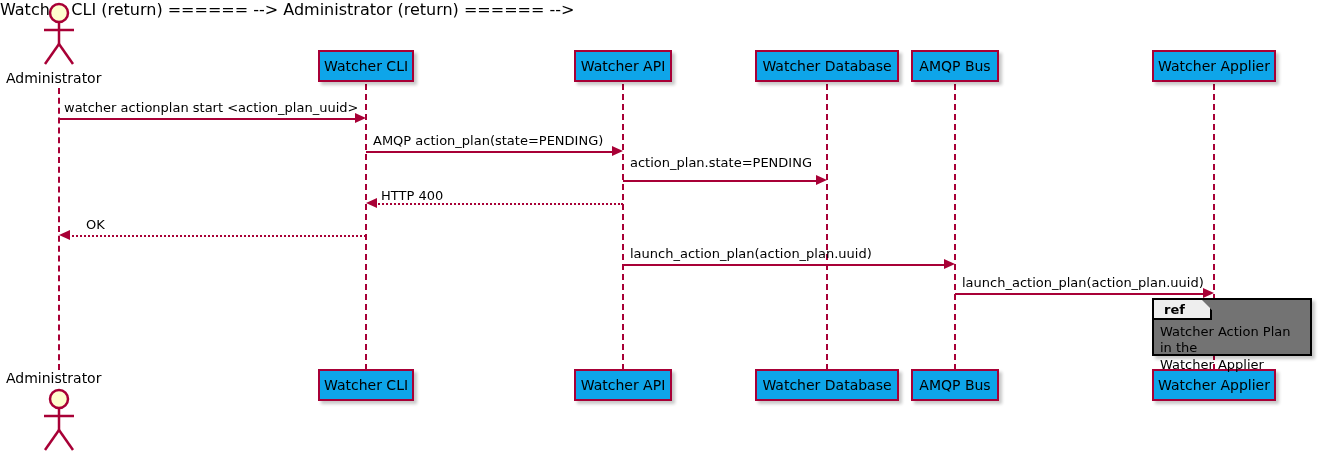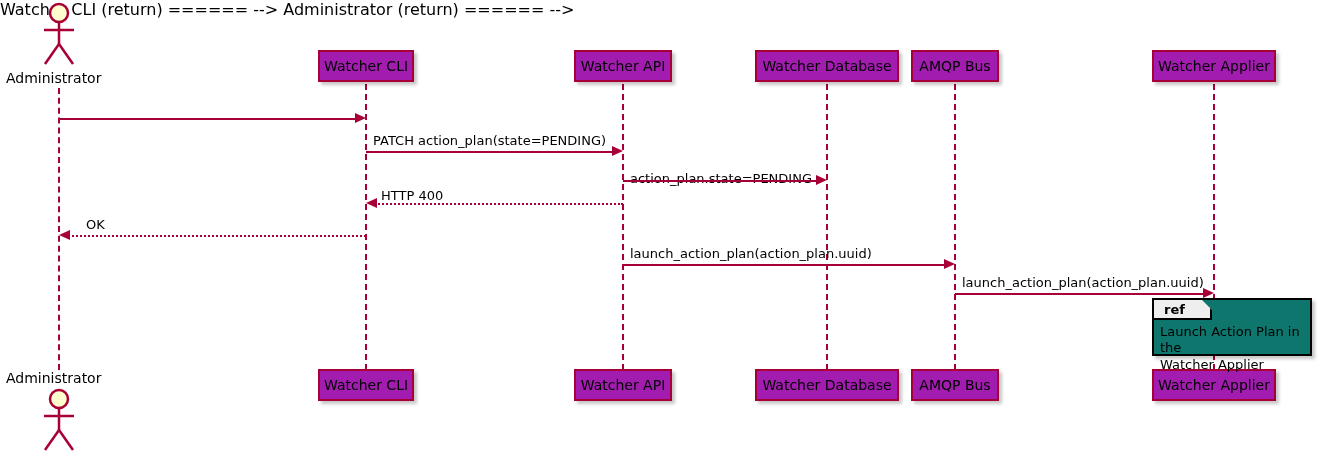--- a/index.html
+++ b/index.html
@@ -20,21 +20,21 @@
   
   .lifeline {
     position: absolute;
     width: 0;
     border-left: 2px dashed #A80036;
   }
   
   .participant {
     position: absolute;
     box-sizing: border-box;
-    background: #a21caf;
+    background: #0ea5e9;
     border: 2px solid #A80036;
     color: #000000;
     font-size: 14px;
     line-height: 1;
     display: flex;
     align-items: center;
     justify-content: center;
     white-space: nowrap;
     box-shadow: 3px 3px 3px rgba(0,0,0,0.22);
     padding: 0 9px;
@@ -75,21 +75,21 @@
     position: absolute;
     font-size: 13px;
     color: #000000;
     white-space: nowrap;
     line-height: 1;
   }
   
   .ref-box {
     position: absolute;
     box-sizing: border-box;
-    background: #0f766e;
+    background: #737373;
     border: 2px solid #000000;
     box-shadow: 3px 3px 3px rgba(0,0,0,0.22);
   }
   .ref-tab {
     position: absolute;
     left: 0;
     top: 0;
     height: 20px;
     background: #EEEEEE;
     border-right: 2px solid #000000;
@@ -156,30 +156,31 @@
   <div class="participant" style="left:1152px; top:50px; width:124px; height:32px;">Watcher Applier</div>
 
   
   <div class="participant" style="left:318px; top:369px; width:96px; height:32px;">Watcher CLI</div>
   <div class="participant" style="left:574px; top:369px; width:98px; height:32px;">Watcher API</div>
   <div class="participant" style="left:755px; top:369px; width:144px; height:32px;">Watcher Database</div>
   <div class="participant" style="left:911px; top:369px; width:88px; height:32px;">AMQP Bus</div>
   <div class="participant" style="left:1152px; top:369px; width:124px; height:32px;">Watcher Applier</div>
 
   
+  <div class="msg-label" style="left:64px; top:101px;">watcher actionplan start &lt;action_plan_uuid&gt;</div>
   <div class="msg-line" style="left:59px; top:118px; width:300px;"></div>
   <div class="arrow-head right" style="left:355px; top:113px;"></div>
 
   
-  <div class="msg-label" style="left:373px; top:134px;">PATCH action_plan(state=PENDING)</div>
+  <div class="msg-label" style="left:373px; top:134px;">AMQP action_plan(state=PENDING)</div>
   <div class="msg-line" style="left:366px; top:151px; width:250px;"></div>
   <div class="arrow-head right" style="left:612px; top:146px;"></div>
 
   
-  <div class="msg-label" style="left:630px; top:172px;">action_plan.state=PENDING</div>
+  <div class="msg-label" style="left:630px; top:156px;">action_plan.state=PENDING</div>
   <div class="msg-line" style="left:623px; top:180px; width:197px;"></div>
   <div class="arrow-head right" style="left:816px; top:175px;"></div>
 
    Watcher CLI (return) ====== --&gt;
   <div class="msg-label" style="left:381px; top:189px;">HTTP 400</div>
   <div class="msg-line dotted" style="left:375px; top:203px; width:248px;"></div>
   <div class="arrow-head left" style="left:366px; top:198px;"></div>
 
    Administrator (return) ====== --&gt;
   <div class="msg-label" style="left:86px; top:218px;">OK</div>
@@ -193,18 +194,18 @@
 
   
   <div class="msg-label" style="left:962px; top:276px;">launch_action_plan(action_plan.uuid)</div>
   <div class="msg-line" style="left:955px; top:293px; width:252px;"></div>
   <div class="arrow-head right" style="left:1203px; top:288px;"></div>
 
   
   <div class="ref-box" style="left:1152px; top:298px; width:160px; height:58px;">
     <div class="ref-tab ref-tab-clip" style="width:58px;">ref</div>
     <div class="ref-body">
-      <div>Launch Action Plan in the</div>
+      <div>Watcher Action Plan in the</div>
       <div>Watcher Applier</div>
     </div>
   </div>
 
 </div>
 
 </body></html>

